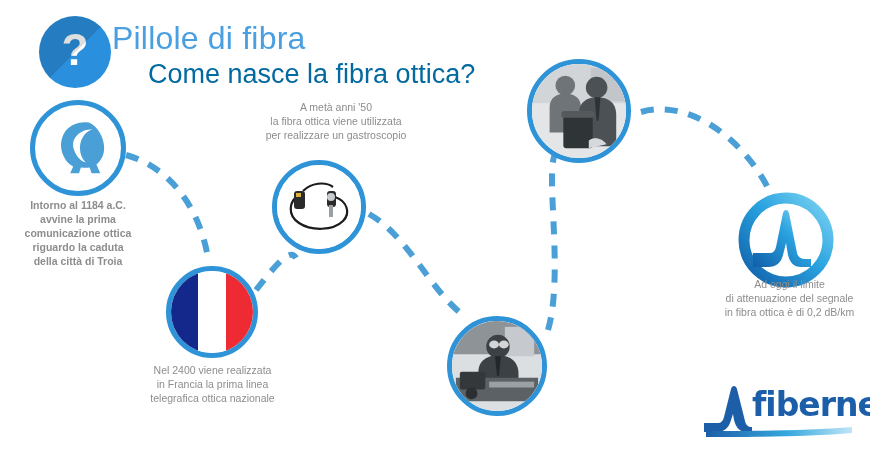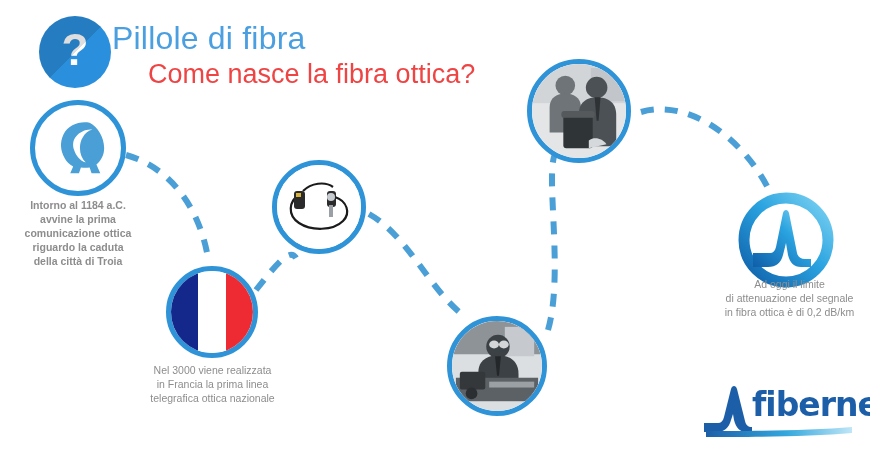--- a/index.html
+++ b/index.html
@@ -30,21 +30,21 @@
     font-family:"Liberation Sans", sans-serif;
     padding-bottom:4px;box-sizing:border-box;
   }
   .title{
     position:absolute;left:112px;top:20px;
     font-size:32px;color:#4a9fe0;font-weight:400;letter-spacing:.2px;
     white-space:nowrap;
   }
   .subtitle{
     position:absolute;left:148px;top:59px;
-    font-size:27px;color:#ef4444;font-weight:400;
+    font-size:27px;color:#0369a1;font-weight:400;
     white-space:nowrap;
   }
 
   
   .node{position:absolute;border-radius:50%;box-sizing:border-box;}
   .ring{
     border:5px solid #2f93d8;background:#fff;overflow:hidden;
     display:flex;align-items:center;justify-content:center;
   }
   .node svg{display:block;}
@@ -109,40 +109,43 @@
 riguardo la caduta
 della città di Troia</div>
 
   <div class="node ring" style="left:166px;top:266px;width:92px;height:92px;padding:0;">
     <div class="flag">
       <i class="b"></i>
         <i class="w"></i>
         <i class="r"></i>
     </div>
   </div>
-  <div class="cap" style="left:125px;top:363px;width:175px;">Nel 3000 viene realizzata
+  <div class="cap" style="left:125px;top:363px;width:175px;">Nel 2400 viene realizzata
 in Francia la prima linea
 telegrafica ottica nazionale</div>
 
   <div class="node ring" style="left:272px;top:160px;width:94px;height:94px;">
     <svg width="84" height="84" viewBox="0 0 84 84">
       <rect width="84" height="84" fill="#ffffff"></rect>
       <g fill="none" stroke="#1b1b1b" stroke-width="2.2">
         <path d="M22 30 C12 36 10 50 22 58 C34 66 56 66 66 56 C74 48 70 36 58 32"></path>
         <path d="M26 26 C34 18 48 16 56 22"></path>
       </g>
       <g fill="#2b2b2b">
         <rect x="17" y="26" width="11" height="18" rx="3"></rect>
         <rect x="50" y="26" width="9" height="16" rx="3"></rect>
       </g>
       <rect x="19" y="28" width="5" height="4" fill="#d8b23a"></rect>
       <rect x="52" y="40" width="4" height="12" fill="#9aa0a6"></rect>
       <circle cx="54" cy="32" r="4" fill="#c7ccd1"></circle>
     </svg>
   </div>
+  <div class="cap" style="left:246px;top:100px;width:180px;">A metà anni '50
+la fibra ottica viene utilizzata
+per realizzare un gastroscopio</div>
 
   <div class="node ring" style="left:527px;top:59px;width:104px;height:104px;">
     <svg width="96" height="96" viewBox="0 0 96 96">
       <rect width="96" height="96" fill="#e3e5e7"></rect>
       <rect y="0" width="96" height="40" fill="#d2d5d8"></rect>
       <rect x="60" y="4" width="36" height="34" fill="#c2c6ca"></rect>
       <g fill="#6f7478">
         <circle cx="34" cy="22" r="10"></circle>
         <path d="M18 44 C18 34 26 30 34 30 C42 30 50 34 50 44 L50 70 L18 70 Z"></path>
       </g>

